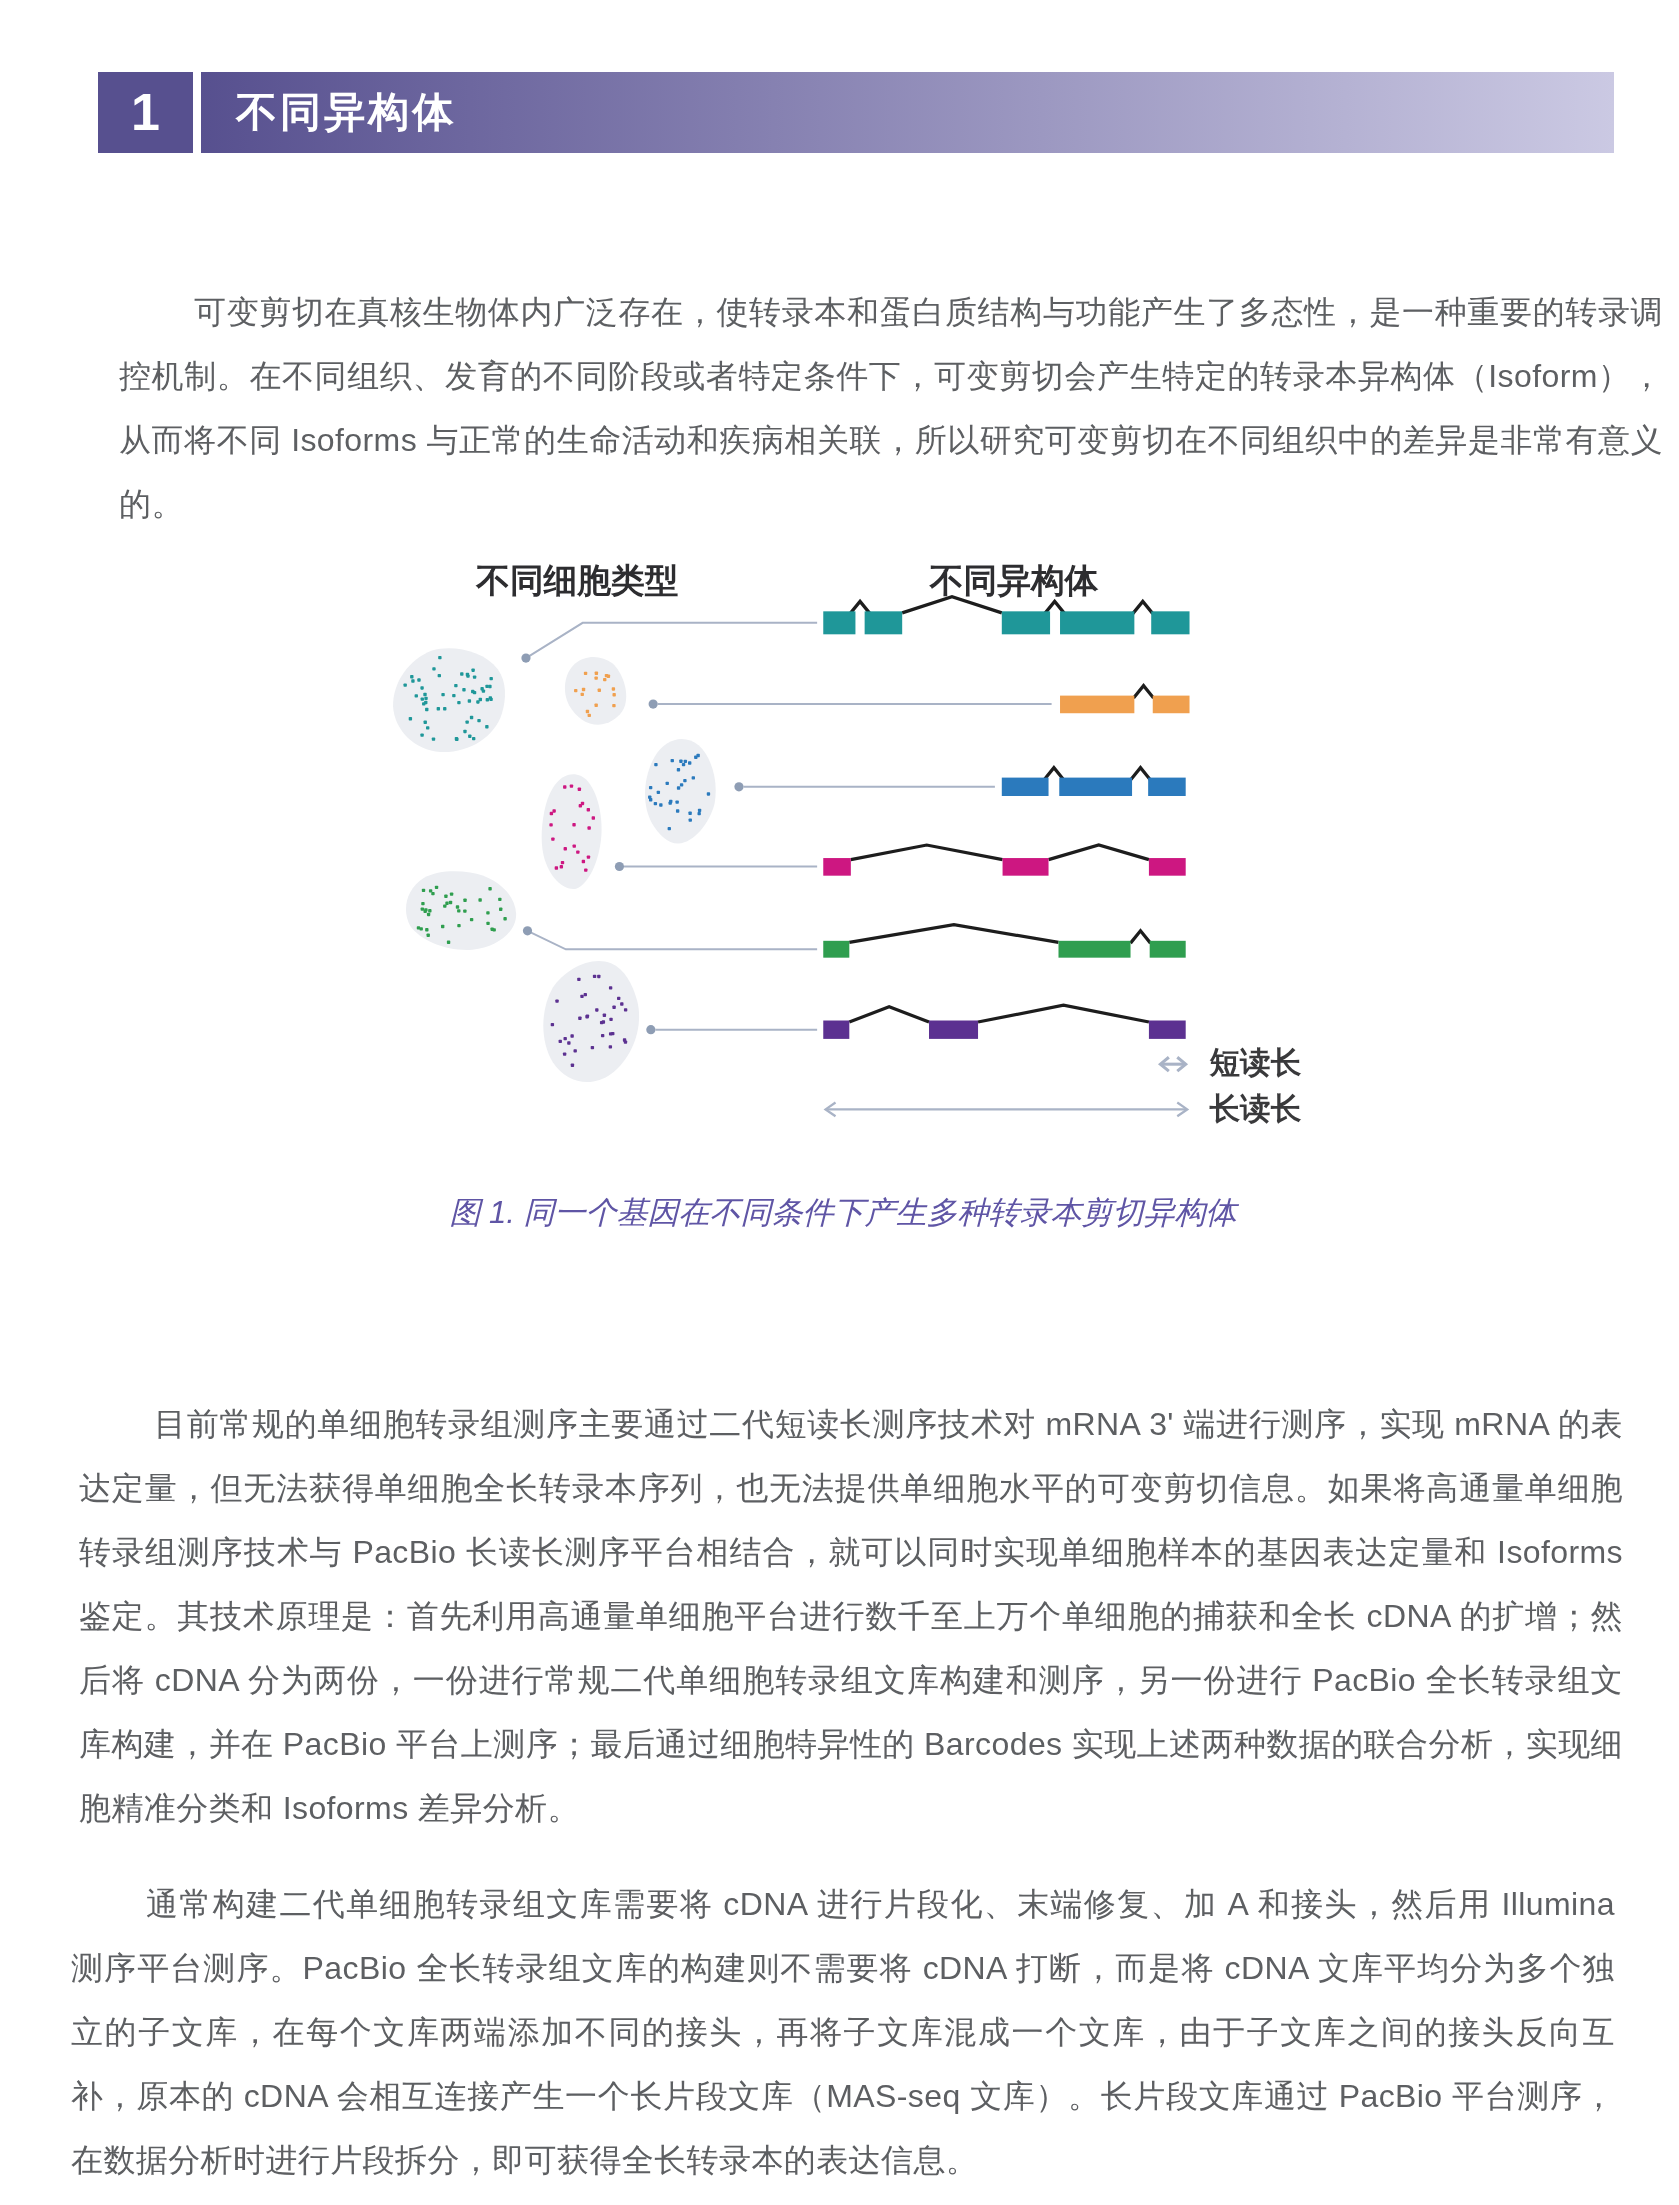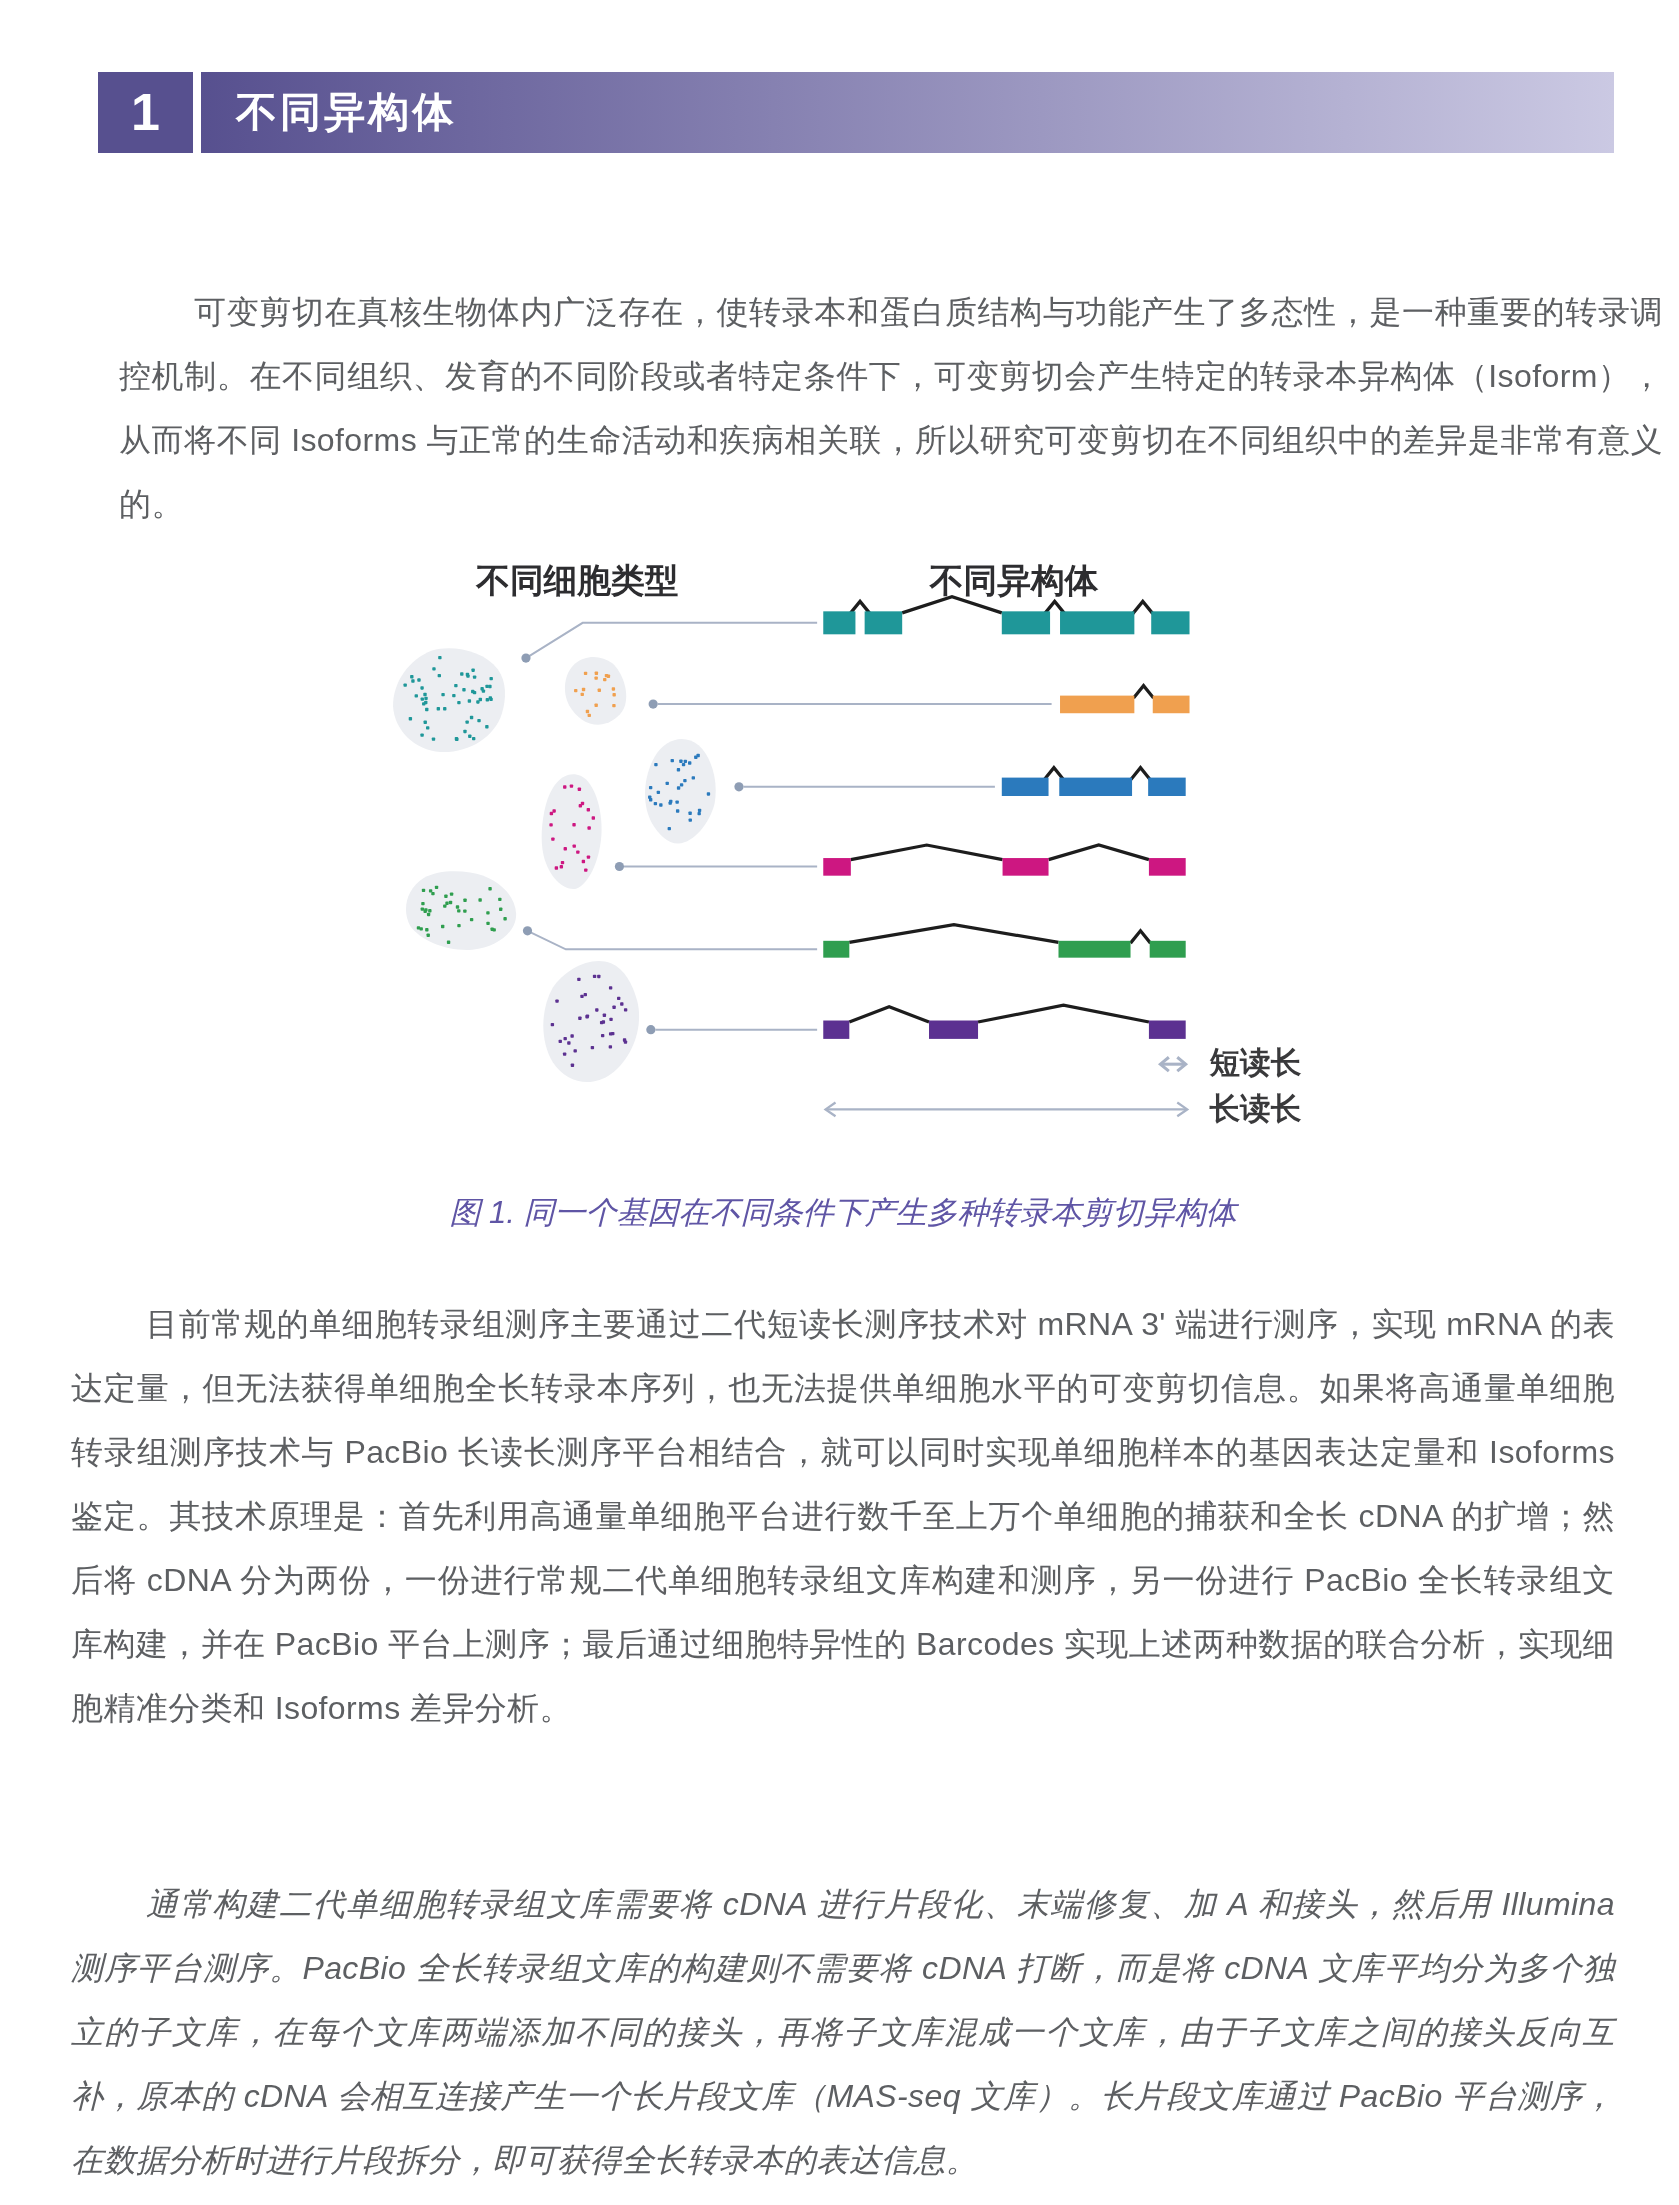--- a/index.html
+++ b/index.html
@@ -15,42 +15,42 @@
     position:absolute;left:201px;top:72px;width:1413px;height:81px;
     color:#ffffff;font-size:41px;font-weight:bold;line-height:81px;
     padding-left:35px;box-sizing:border-box;letter-spacing:3.1px;
   }
   .para{
     position:absolute;left:71px;width:1544px;
     font-size:32px;line-height:64px;color:#5d5f62;
     text-align:justify;text-indent:75px;letter-spacing:0.4px;
   }
   #p1{top:248px;margin-left:48px;}
-  #p2{top:1260px;}
+  #p2{top:1360px;margin-left:8px;}
   #p3{top:1840px;}
   #figure-wrap{position:absolute;left:236px;top:537px;width:1150px;height:613px;}
   #figure-caption{
     position:absolute;left:71px;top:1190px;width:1544px;height:46px;
     text-align:center;font-size:31px;line-height:46px;
   }
   svg text{font-family:"Liberation Sans", sans-serif;}
 </style>
 </head>
 <body>
 
 <div class="num-box" id="num-box" style="background: rgb(87, 80, 143);">
   <span>1</span>
 </div>
 <div class="header-bar" id="header-bar" style="background: linear-gradient(90deg, rgb(87, 80, 143), rgb(203, 201, 227));">
   <span>不同异构体</span>
 </div>
 
 <p class="para" id="p1" style="color: rgb(93, 95, 98);">可变剪切在真核生物体内广泛存在，使转录本和蛋白质结构与功能产生了多态性，是一种重要的转录调控机制。在不同组织、发育的不同阶段或者特定条件下，可变剪切会产生特定的转录本异构体（Isoform），从而将不同 Isoforms 与正常的生命活动和疾病相关联，所以研究可变剪切在不同组织中的差异是非常有意义的。</p>
 <p class="para" id="p2" style="color: rgb(93, 95, 98);">目前常规的单细胞转录组测序主要通过二代短读长测序技术对 mRNA 3' 端进行测序，实现 mRNA 的表达定量，但无法获得单细胞全长转录本序列，也无法提供单细胞水平的可变剪切信息。如果将高通量单细胞转录组测序技术与 PacBio 长读长测序平台相结合，就可以同时实现单细胞样本的基因表达定量和 Isoforms 鉴定。其技术原理是：首先利用高通量单细胞平台进行数千至上万个单细胞的捕获和全长 cDNA 的扩增；然后将 cDNA 分为两份，一份进行常规二代单细胞转录组文库构建和测序，另一份进行 PacBio 全长转录组文库构建，并在 PacBio 平台上测序；最后通过细胞特异性的 Barcodes 实现上述两种数据的联合分析，实现细胞精准分类和 Isoforms 差异分析。</p>
-<p class="para" id="p3" style="color: rgb(93, 95, 98); font-style: italic;">通常构建二代单细胞转录组文库需要将 cDNA 进行片段化、末端修复、加 A 和接头，然后用 Illumina 测序平台测序。PacBio 全长转录组文库的构建则不需要将 cDNA 打断，而是将 cDNA 文库平均分为多个独立的子文库，在每个文库两端添加不同的接头，再将子文库混成一个文库，由于子文库之间的接头反向互补，原本的 cDNA 会相互连接产生一个长片段文库（MAS-seq 文库）。长片段文库通过 PacBio 平台测序，在数据分析时进行片段拆分，即可获得全长转录本的表达信息。</p>
+<p class="para" id="p3" style="color: rgb(93, 95, 98);">通常构建二代单细胞转录组文库需要将 cDNA 进行片段化、末端修复、加 A 和接头，然后用 Illumina 测序平台测序。PacBio 全长转录组文库的构建则不需要将 cDNA 打断，而是将 cDNA 文库平均分为多个独立的子文库，在每个文库两端添加不同的接头，再将子文库混成一个文库，由于子文库之间的接头反向互补，原本的 cDNA 会相互连接产生一个长片段文库（MAS-seq 文库）。长片段文库通过 PacBio 平台测序，在数据分析时进行片段拆分，即可获得全长转录本的表达信息。</p>
 
 <div id="figure-wrap">
   <svg id="fig" width="1150" height="613" viewBox="0 0 1500 800">
     <defs>
       <path id="blob" d="M 100,0 C 98,45 60,85 10,96 C -35,105 -80,80 -94,38 C -106,-4 -88,-52 -52,-78 C -18,-98 38,-102 72,-76 C 94,-58 101,-28 100,0 Z"></path>
     </defs>
 
     <text x="445" y="72" text-anchor="middle" font-size="44" font-weight="700" fill="#2d2d30">不同细胞类型</text>
     <text x="1015" y="72" text-anchor="middle" font-size="44" font-weight="700" fill="#2d2d30">不同异构体</text>
 

